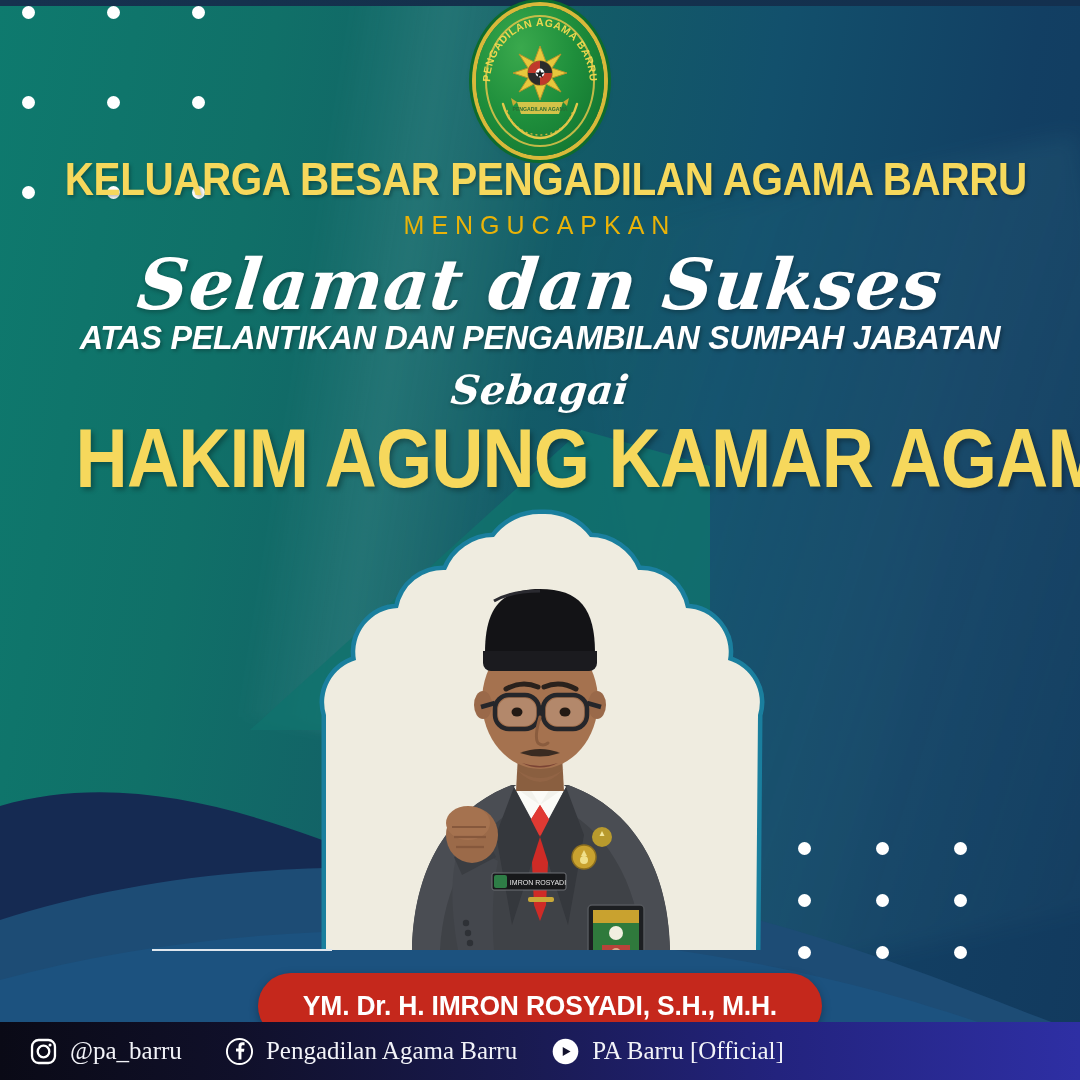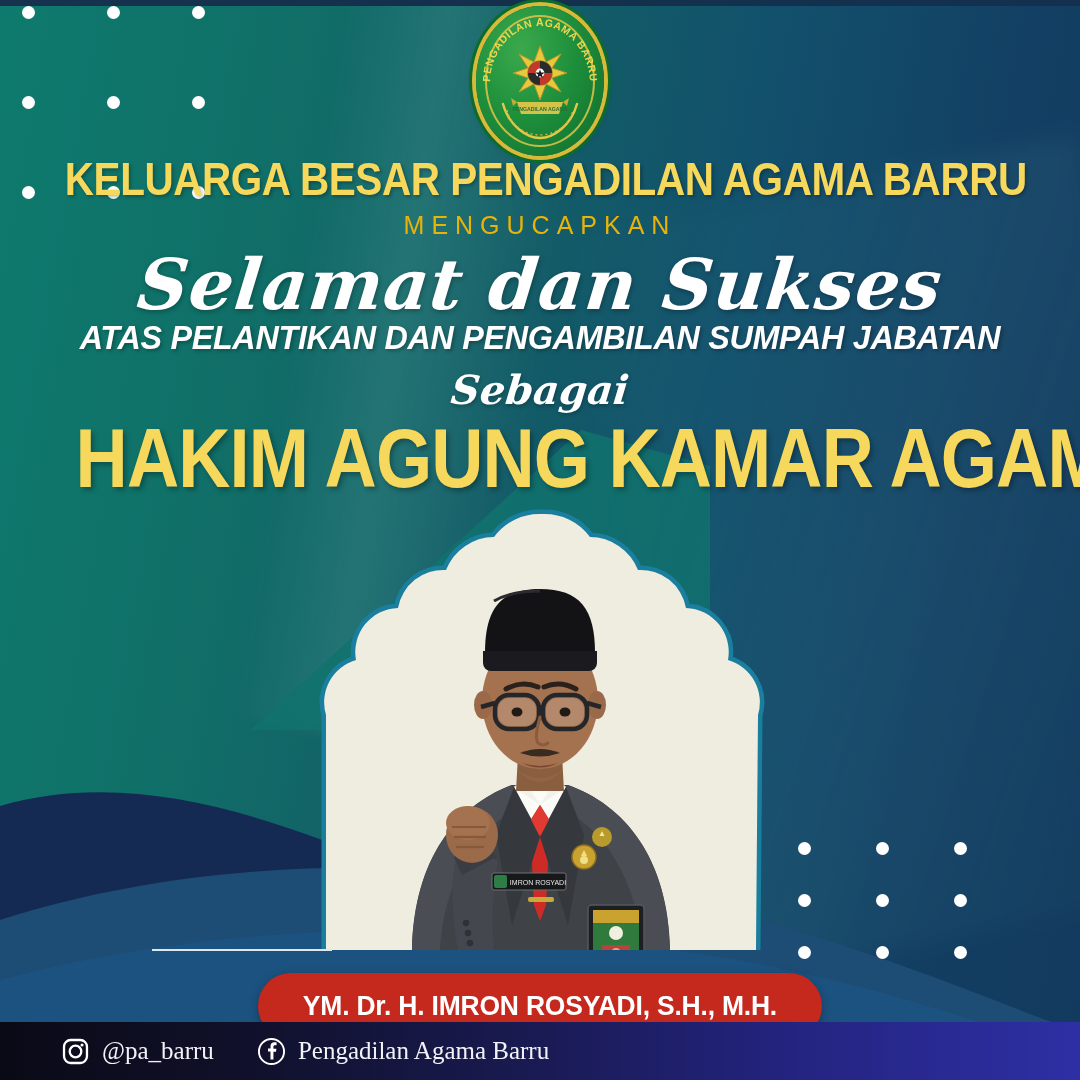--- a/index.html
+++ b/index.html
@@ -197,21 +197,21 @@
     white-space:nowrap;
     transform:scaleX(.98);
   }
 
   
   .footer{
     position:absolute;left:0;right:0;bottom:0;
     height:58px;
     background:linear-gradient(90deg,#0a0a16 0%,#10102a 22%,#191a50 48%,#23237e 72%,#2e2fa4 100%);
     display:flex;align-items:center;
-    padding-left:60px;
+    padding-left:28px;
     gap:0;
   }
   .f-item{
     display:flex;align-items:center;
     color:#f2f3f8;
     font-family:"Liberation Serif",serif;
     font-size:25px;
     white-space:nowrap;
   }
   .f-item .f-ico{
@@ -466,19 +466,28 @@
           <circle cx="12" cy="12" r="10.4" fill="none" stroke="#ffffff" stroke-width="1.6"></circle>
           <path d="M13.6,12.3h2.1l0.35-2.6h-2.45V8.1c0-0.75,0.22-1.27,1.3-1.27h1.28V4.5c-0.22-0.03-0.99-0.1-1.88-0.1
                    c-1.86,0-3.13,1.13-3.13,3.22v1.8H9.1v2.6h2.07v6.6h2.43V12.3z" fill="#ffffff"></path>
         </svg>
       </span>
       <span>Pengadilan Agama Barru</span>
     </div>
 
     <div class="gap2"></div>
 
+    <div class="f-item">
+      <span class="f-ico">
+        <svg width="29" height="29" viewBox="0 0 24 24">
+          <circle cx="12" cy="12" r="10.6" fill="#ffffff"></circle>
+          <path d="M9.7,8.3 L16.2,12 L9.7,15.7 Z" fill="#12122c"></path>
+        </svg>
+      </span>
+      <span>PA Barru [Official]</span>
+    </div>
 
     <div class="gap3"></div>
 
 
   </div>
 
 </div>
 
 </body></html>

